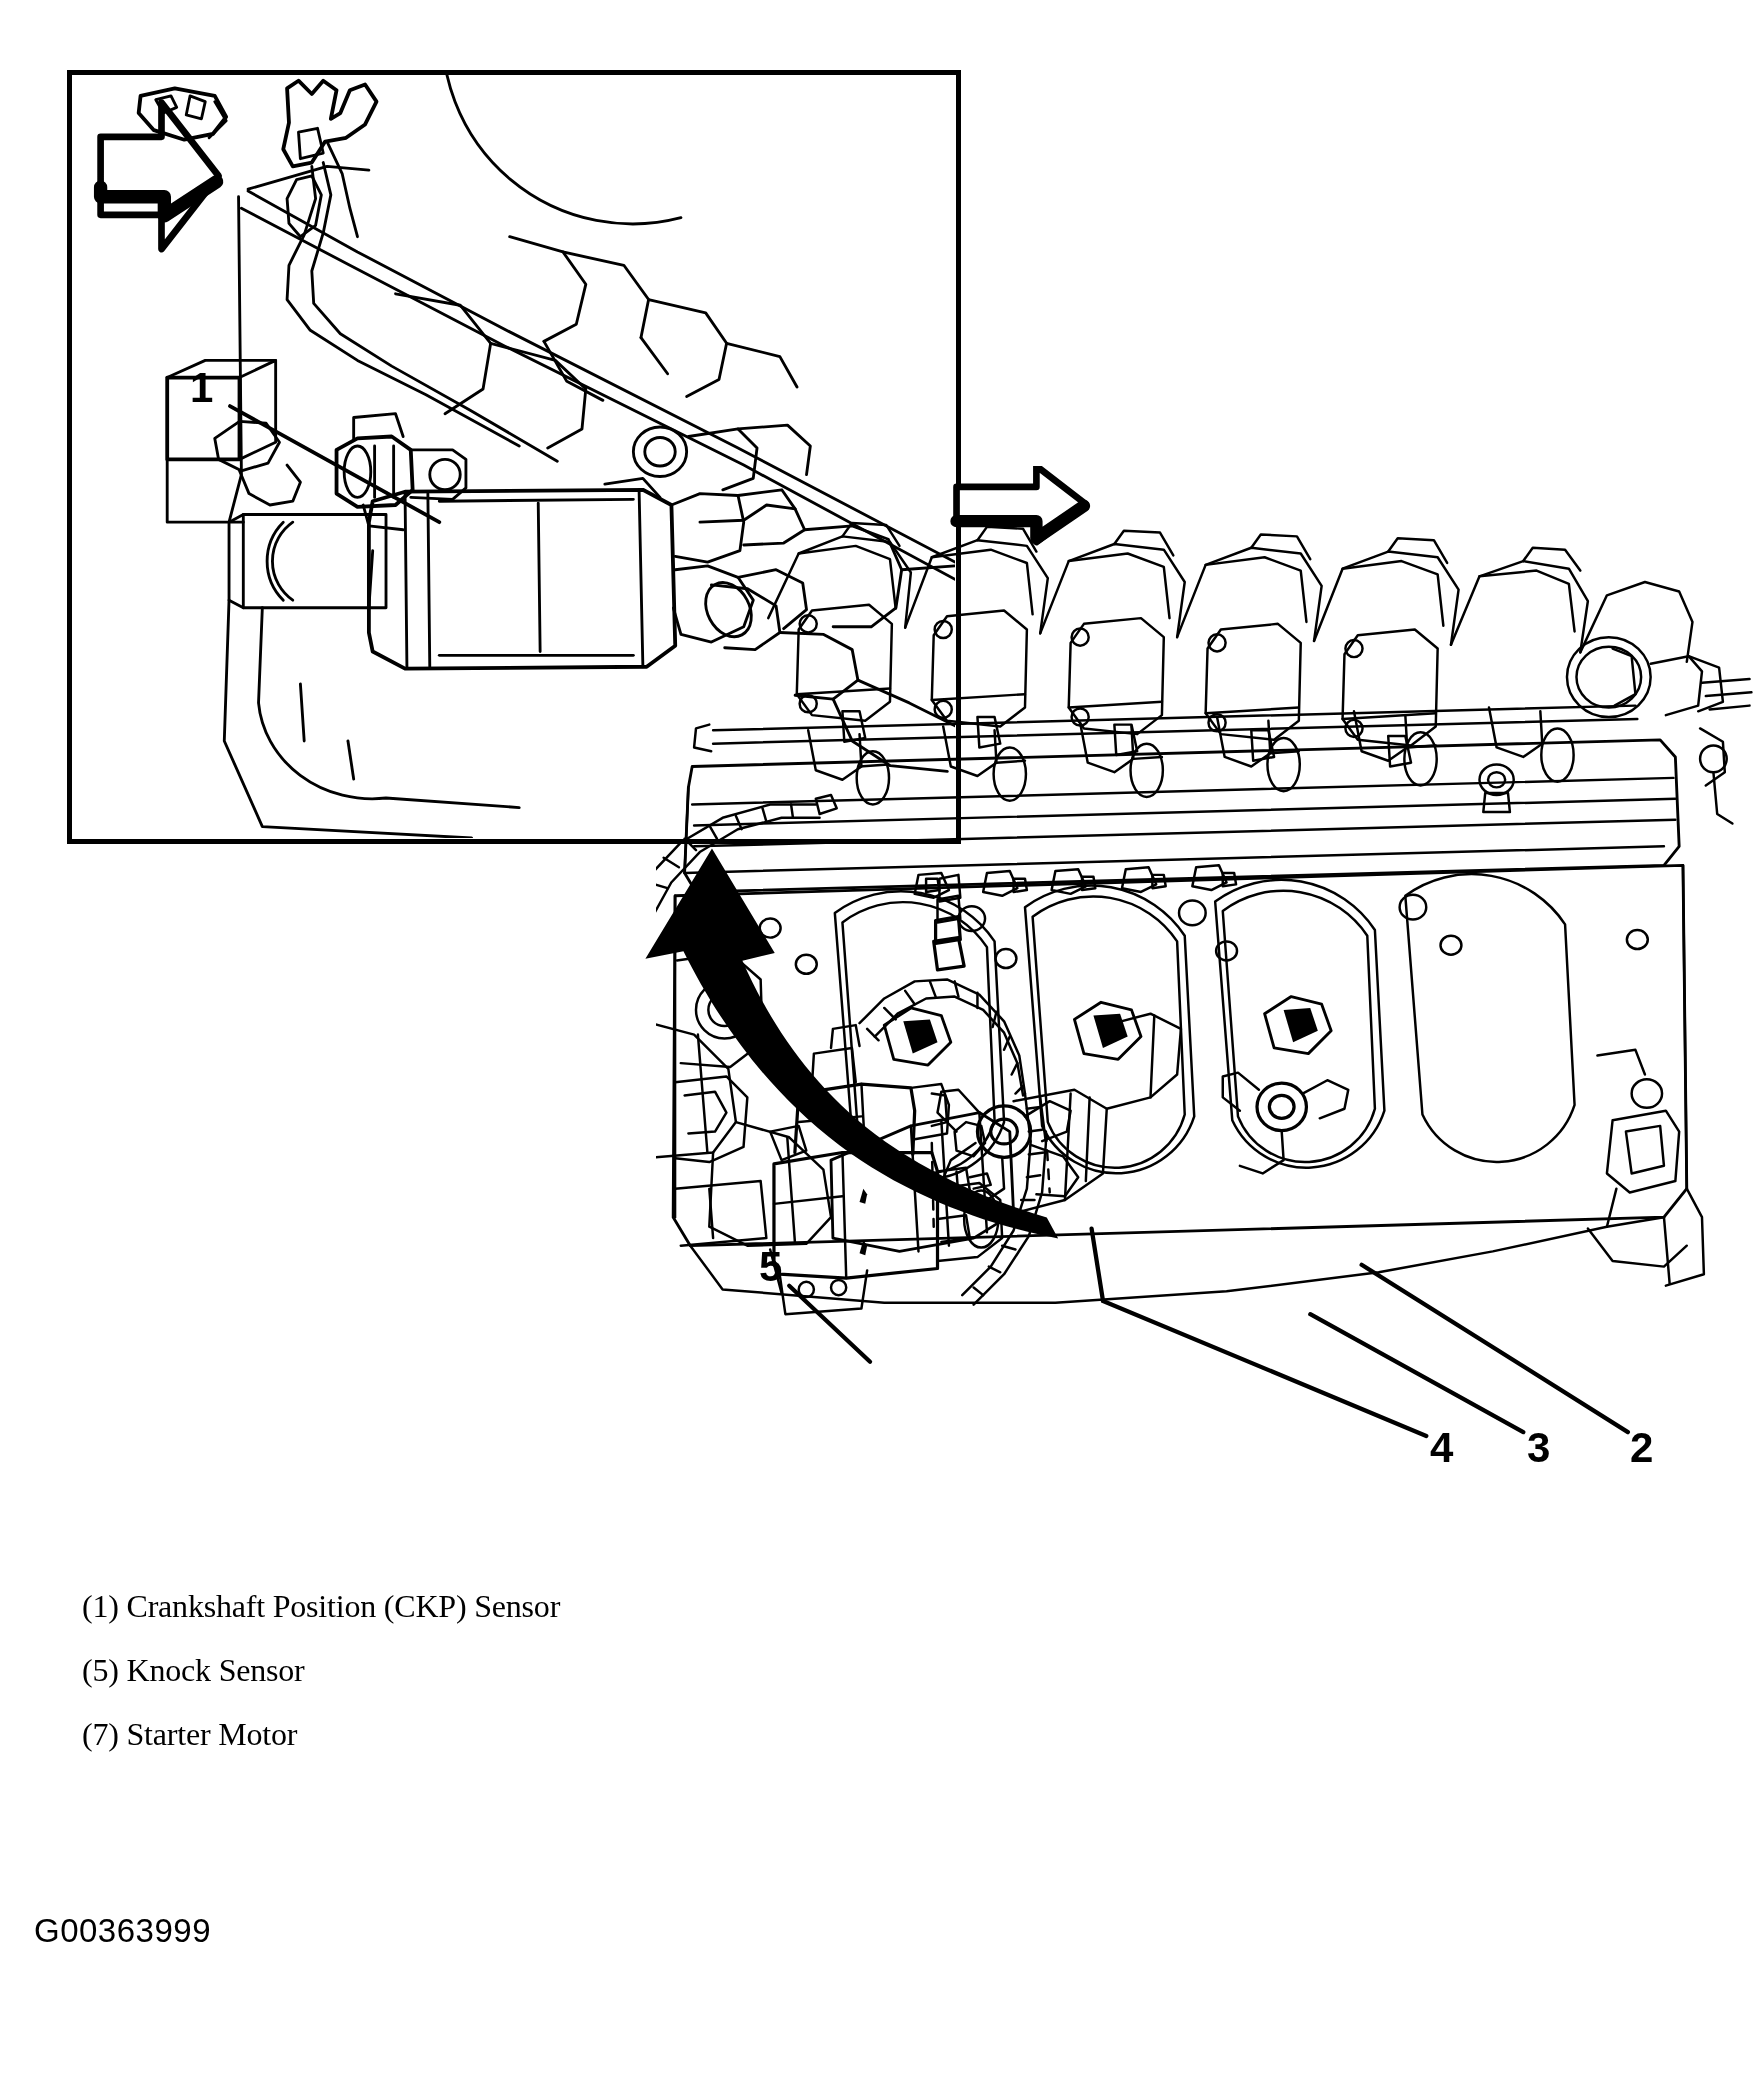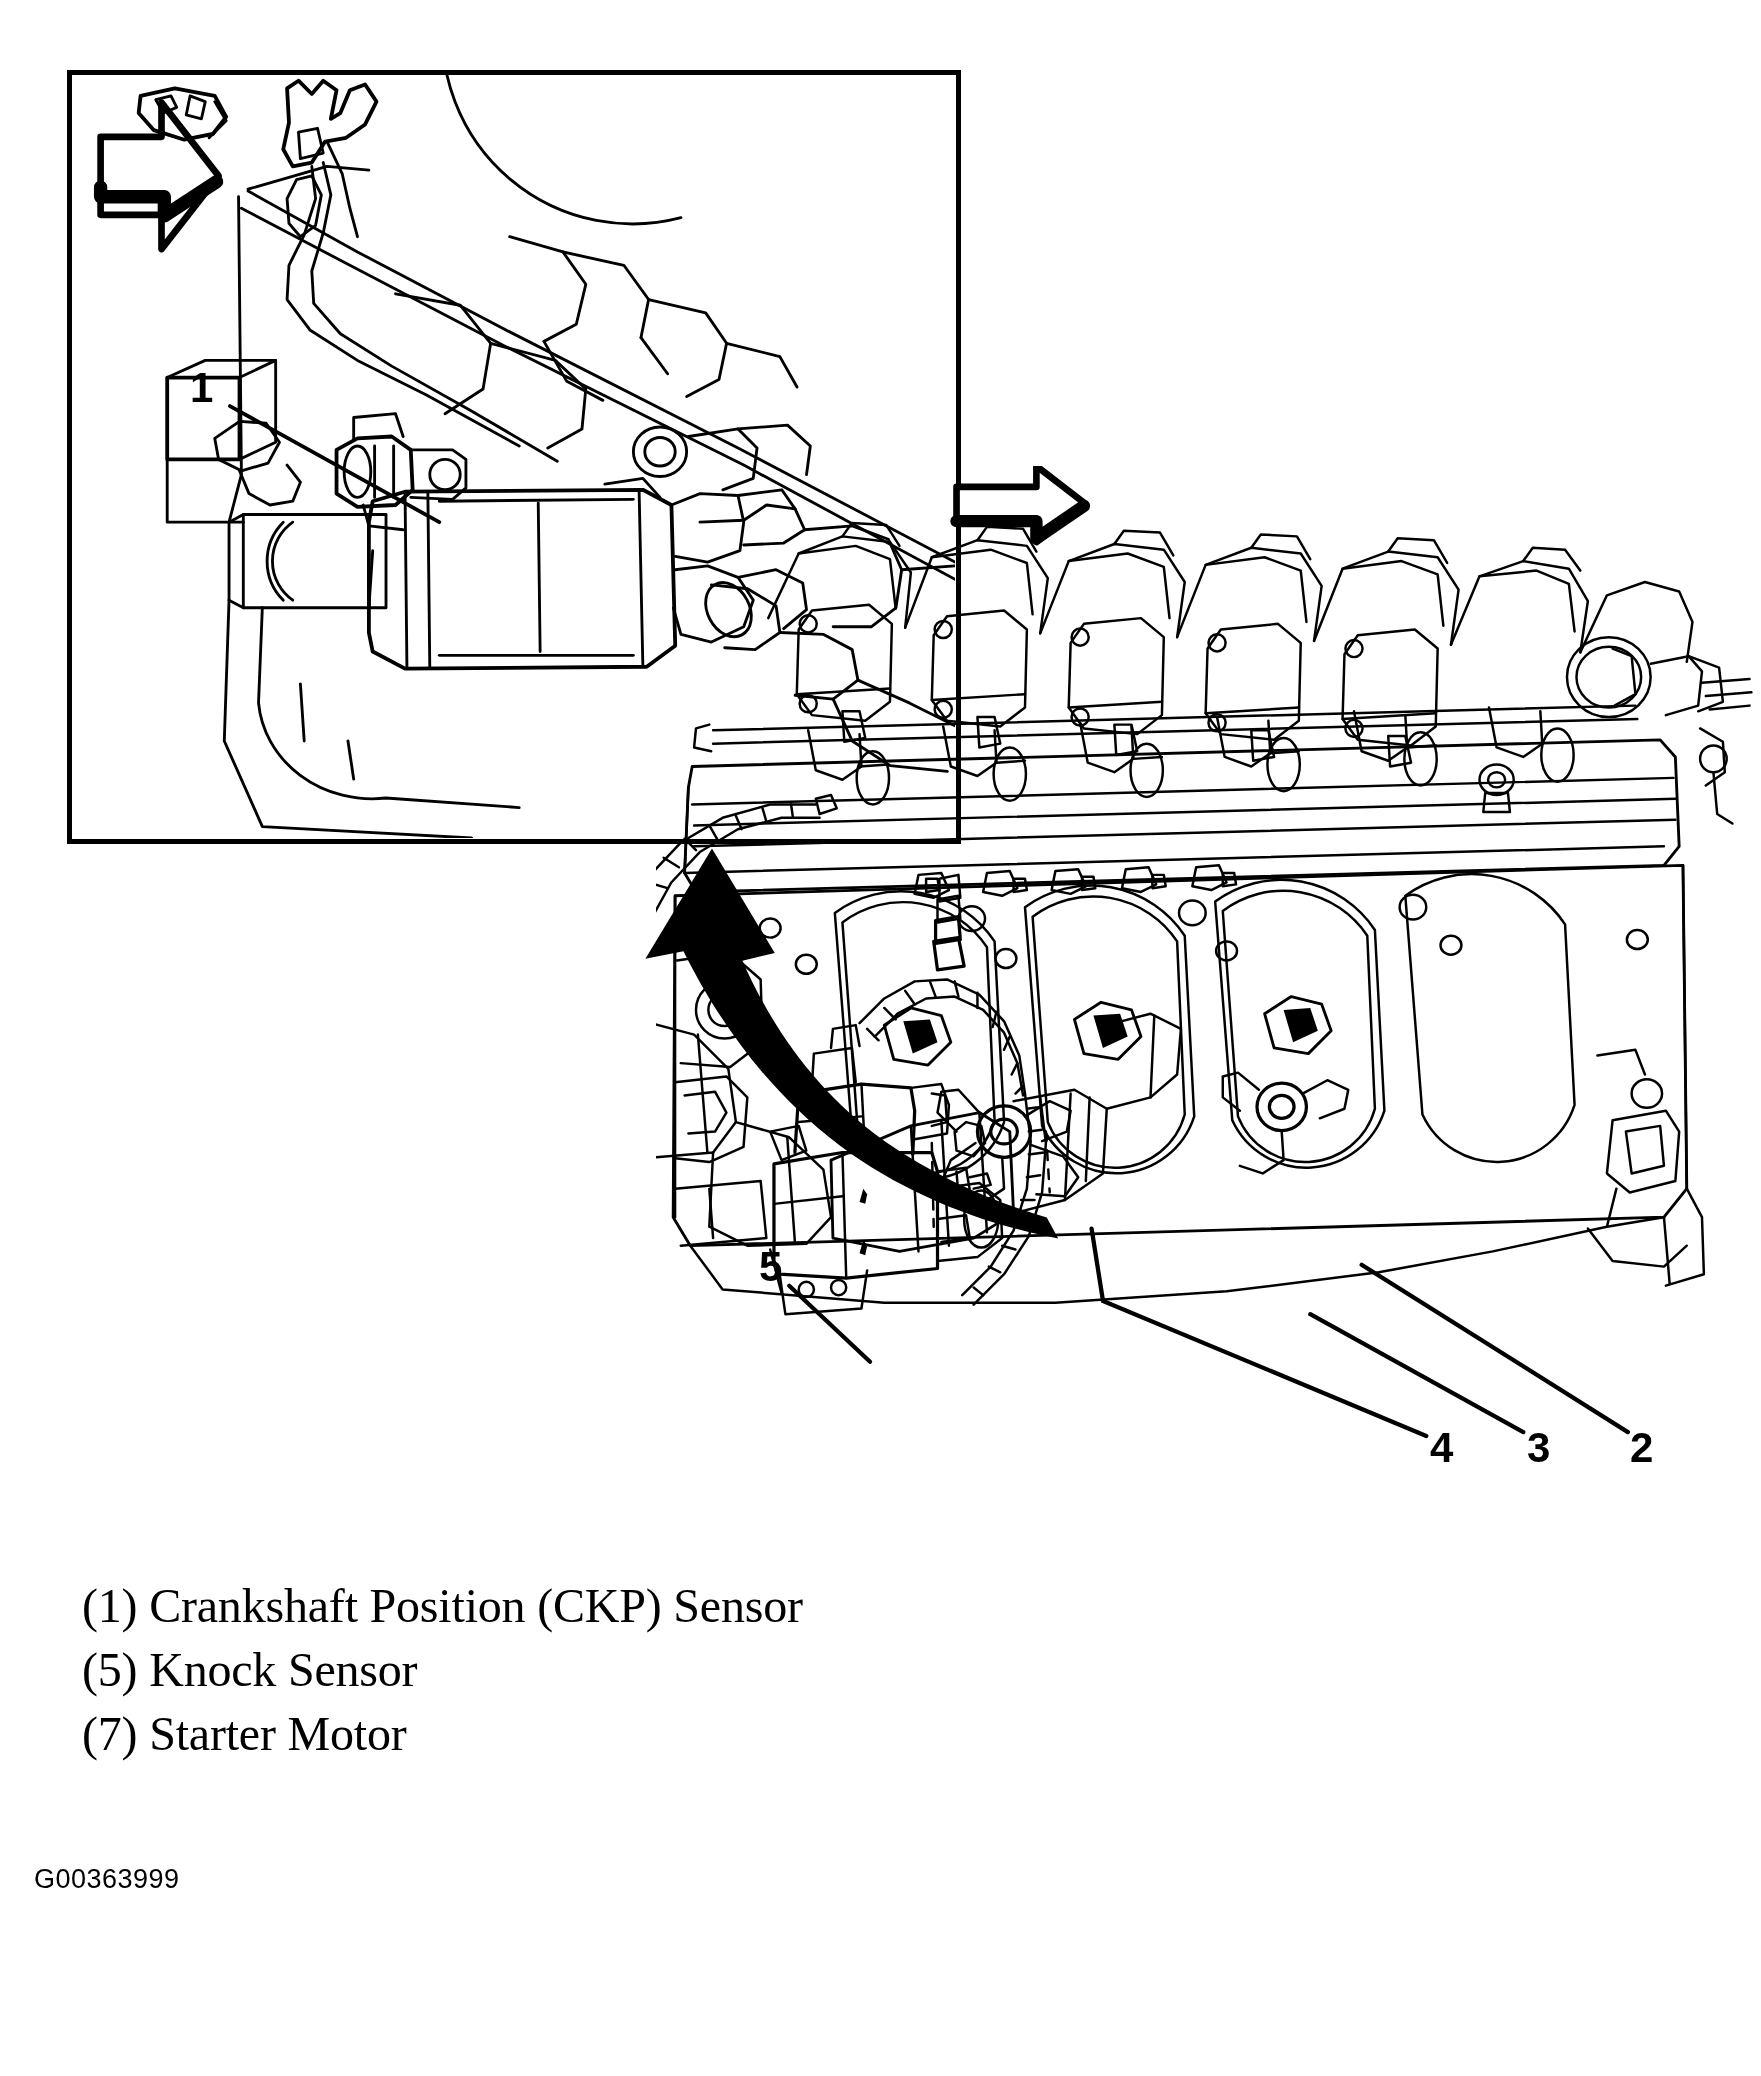--- a/index.html
+++ b/index.html
@@ -60,34 +60,34 @@
 
   
   #legend {
     position: absolute;
     left: 82px;
     top: 1574px;
     width: 1522px;
   }
   .legend-row {
     font-family: "Liberation Serif", "DejaVu Serif", serif;
-    font-size: 48px;
+    font-size: 32px;
     line-height: 64px;
     color: #000000;
     white-space: nowrap;
     letter-spacing: -0.2px;
   }
 
   
   #figure-id {
     position: absolute;
     left: 34px;
-    top: 1864px;
+    top: 1912px;
     font-family: "Liberation Sans", "DejaVu Sans", sans-serif;
-    font-size: 27px;
+    font-size: 33px;
     letter-spacing: 0.5px;
     color: #000000;
   }
 
   
   .callout-num {
     position: absolute;
     font-family: "Liberation Sans", "DejaVu Sans", sans-serif;
     font-weight: bold;
     font-size: 42px;

